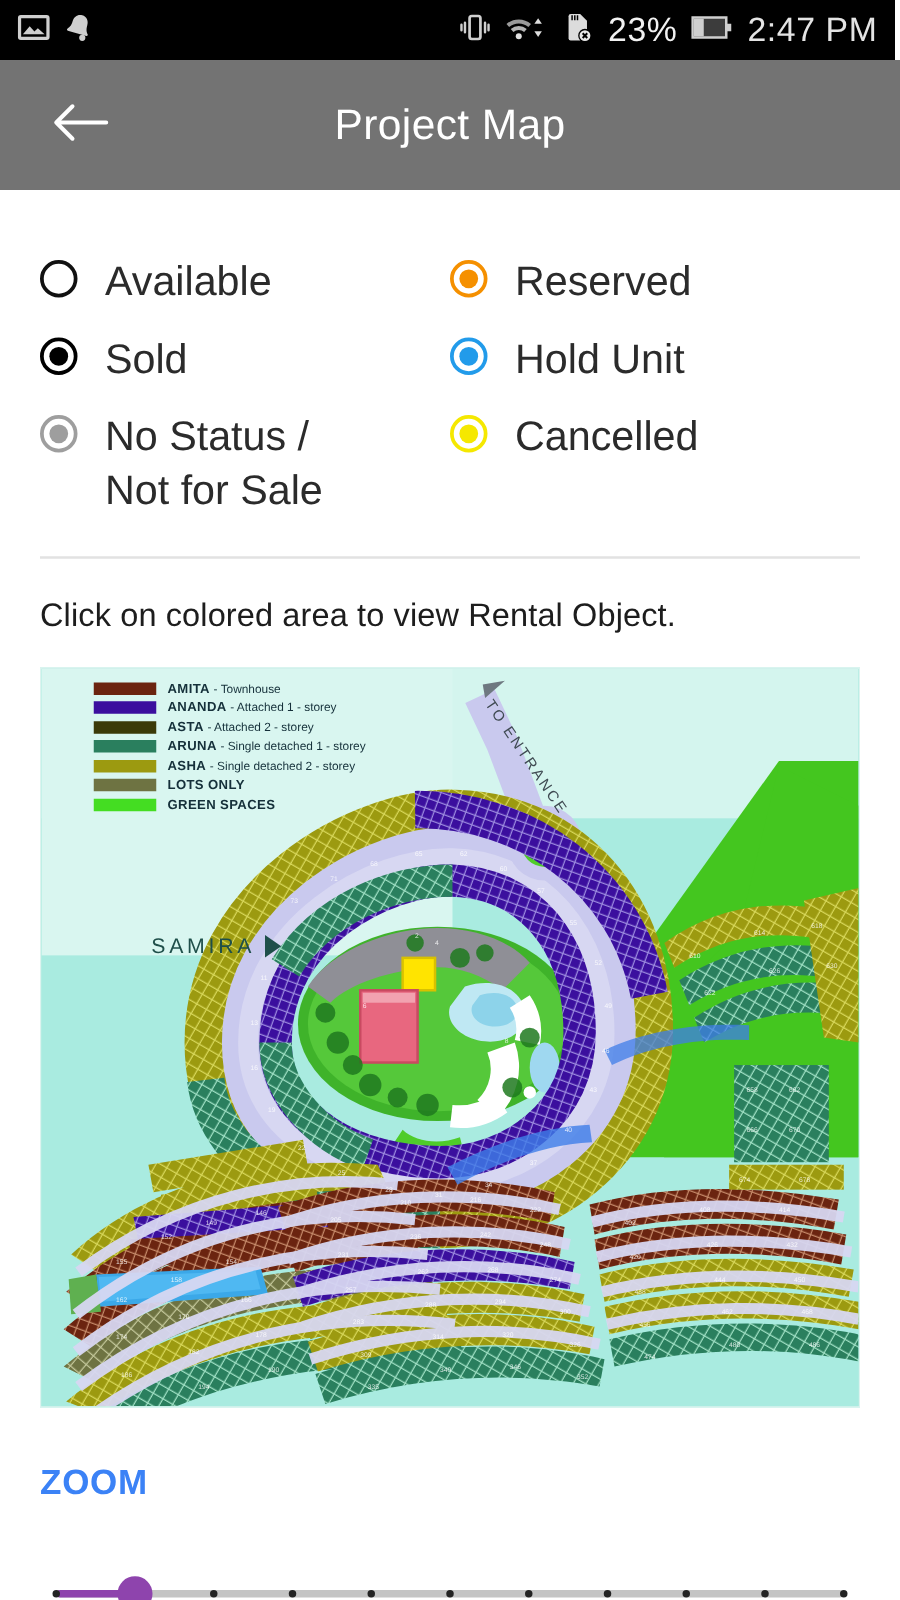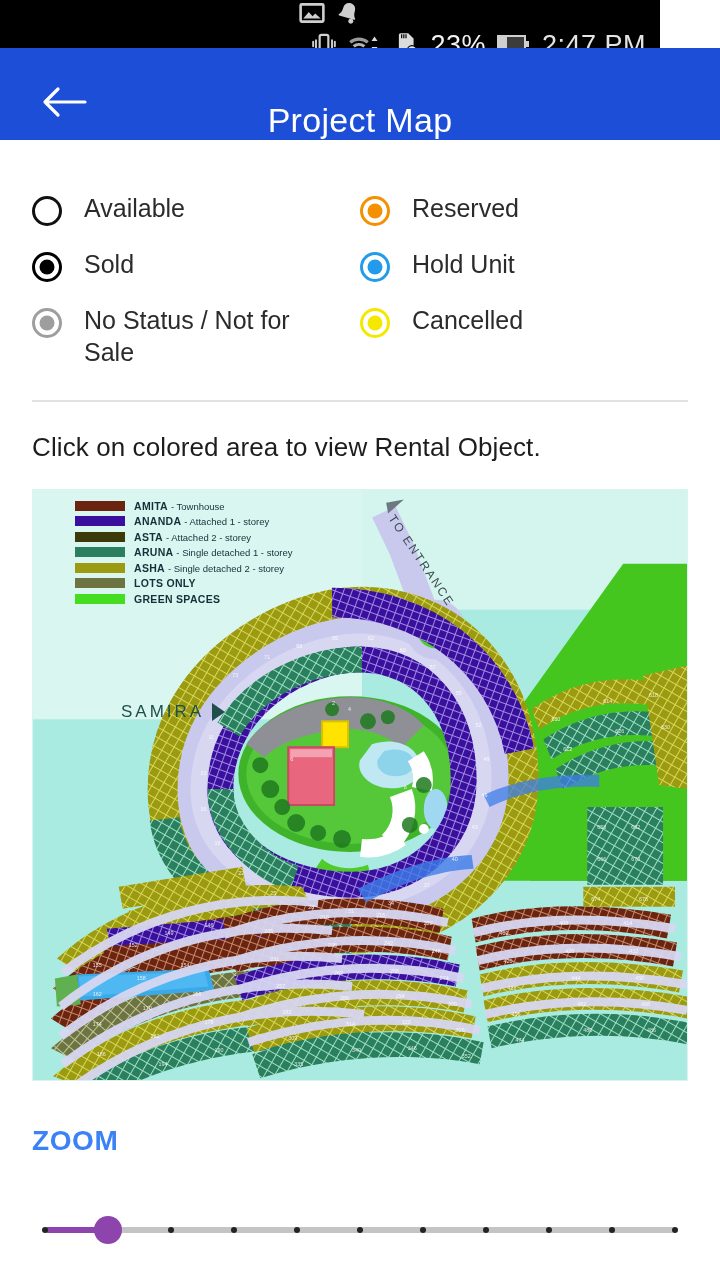--- a/index.html
+++ b/index.html
@@ -5,38 +5,37 @@
   * { margin:0; padding:0; box-sizing:border-box; }
   html, body {
     width:720px; height:1280px;
     background:#ffffff;
     font-family:"Liberation Sans", sans-serif;
     overflow:hidden;
   }
 
   
   .statusbar{
-    height:48px; width:660px;
+    height:48px; width:716px;
     background:#000000;
     display:flex; align-items:center;
     padding:0 14px;
     color:#d8d8d8;
-    flex-direction:column;
   }
   .sb-left{ display:flex; align-items:center; gap:10px; }
   .sb-right{ margin-left:auto; display:flex; align-items:center; gap:11px; }
   .sb-time{ font-size:27px; color:#e4e4e4; letter-spacing:.5px; }
   .sb-pct{ font-size:27px; color:#f2f2f2; letter-spacing:.5px; }
   .icn{ display:block; }
 
   
   .appbar{
-    height:92px; width:720px;
-    background:#1d4ed8;
-    display:flex; align-items:flex-end;
+    height:104px; width:720px;
+    background:#737373;
+    display:flex; align-items:center;
     position:relative;
   }
   .back-btn{
     width:72px; height:72px; margin-left:28px;
     display:flex; align-items:center; justify-content:center;
     cursor:pointer;
   }
   .appbar-title{
     position:absolute; left:0; right:0;
     text-align:center;
@@ -52,21 +51,21 @@
     grid-template-columns:1fr 1fr;
     row-gap:0px;
   }
   .legend-row{
     display:flex; align-items:flex-start;
     min-height:56px;
     padding:10px 0;
     cursor:pointer;
   }
   .legend-label{
-    font-size:25px; color:#2b2b2b;
+    font-size:33px; color:#2b2b2b;
     line-height:1.28;
     margin-left:22px;
     max-width:215px;
   }
   .radio{
     width:30px; height:30px; border-radius:50%;
     border:3px solid #111; flex:none;
     position:relative; margin-top:4px;
   }
   .radio.dot::after{

